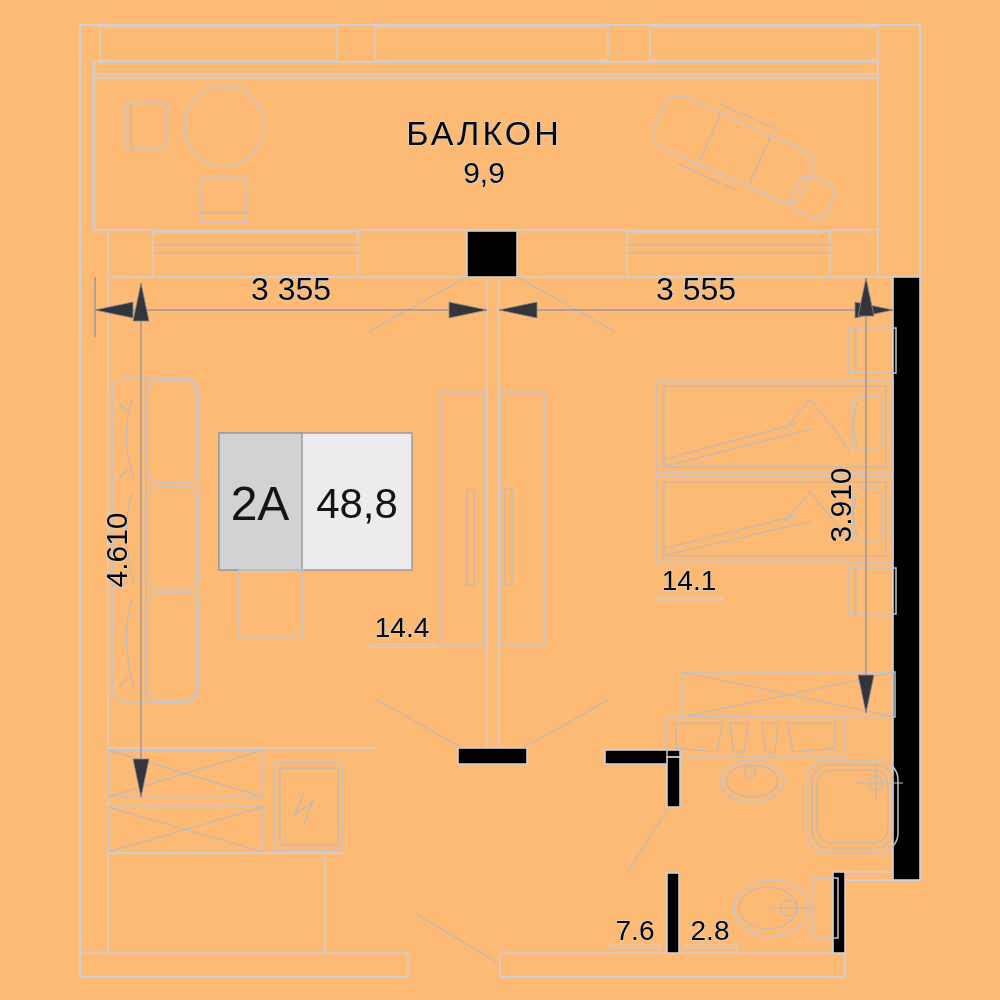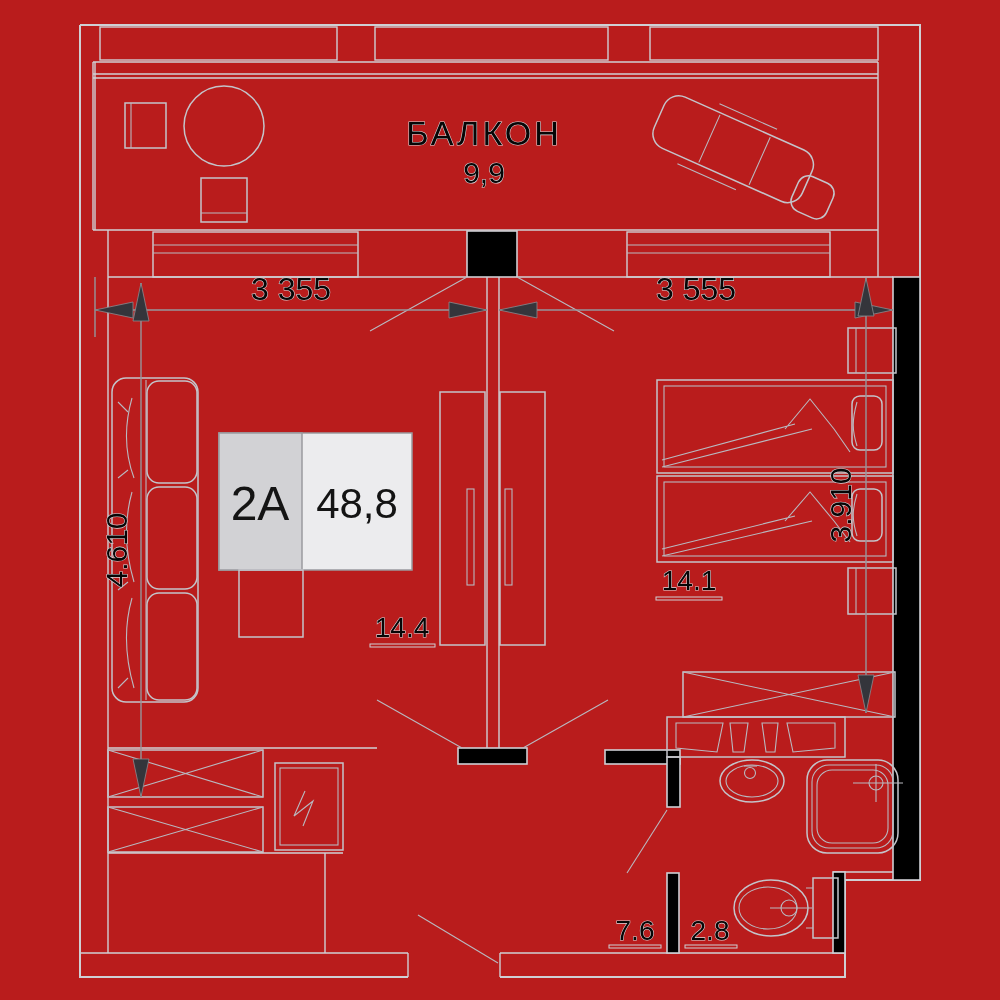--- a/index.html
+++ b/index.html
@@ -1,16 +1,16 @@
 <!DOCTYPE html>
 <html><head>
 <meta charset="utf-8">
 <style>
   html,body{margin:0;padding:0;background:#000;}
-  .stage{position:relative;width:1000px;height:1000px;background:#b91c1c;overflow:hidden;}
+  .stage{position:relative;width:1000px;height:1000px;background:#fdba74;overflow:hidden;}
   svg{display:block;}
   
   .w   {stroke:#cfcfd4;stroke-width:2;fill:none;}
   .w1  {stroke:#cfcfd4;stroke-width:1.4;fill:none;}
   .wf  {stroke:#cfcfd4;stroke-width:1.6;fill:#000;}
   .f   {stroke:#c4c4ca;stroke-width:1.5;fill:none;}
   .f2  {stroke:#b9b9c0;stroke-width:1.1;fill:none;}
   .dim {stroke:#96969c;stroke-width:1.4;fill:none;}
   .arr {fill:#34353b;stroke:#8b8b91;stroke-width:0.8;}
   .otx {fill:#060606;stroke:#d8d8dc;stroke-width:1.1;paint-order:stroke;

